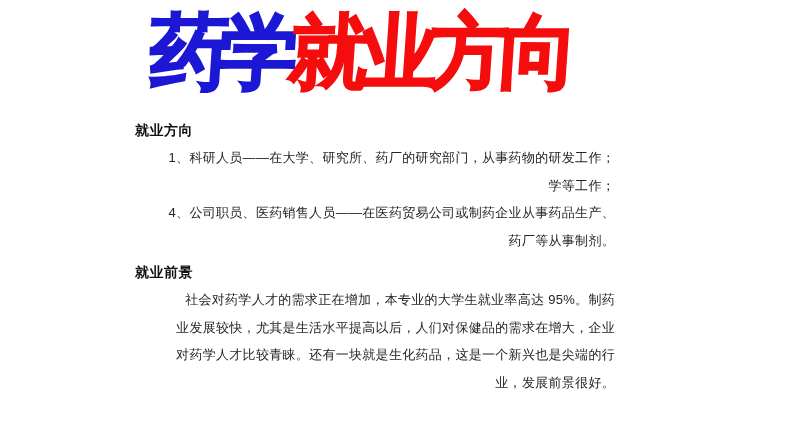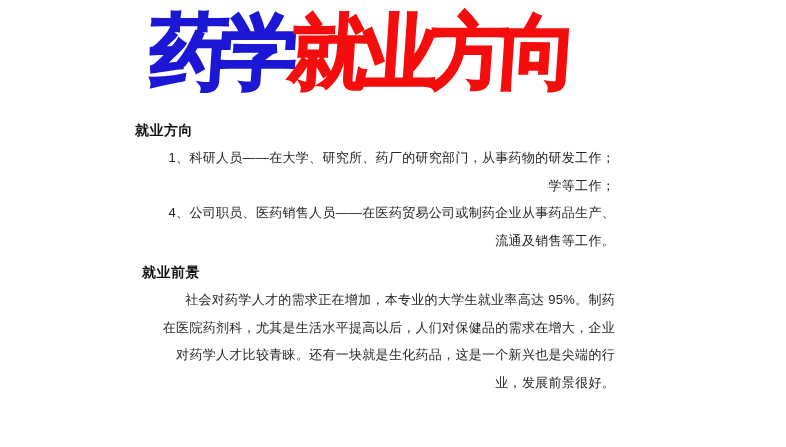--- a/index.html
+++ b/index.html
@@ -48,21 +48,20 @@
     white-space: nowrap;
   }
   .section-heading {
     font-weight: bold;
     font-size: 14px;
     color: #111111;
     letter-spacing: 0.5px;
   }
   .section-heading.second {
     margin-top: 5px;
-    margin-left: 7px;
   }
   .text-line {
     text-align: right;
   }
 </style>
 </head>
 <body>
 
 <div class="page">
 
@@ -70,24 +69,24 @@
     <span style="color: rgb(28, 23, 212);">药学</span><span style="color: rgb(245, 13, 13);">就业方向</span>
   </div>
 
   <div class="content">
 
     <div class="section-heading">就业方向</div>
 
     <div class="text-line">1、科研人员——在大学、研究所、药厂的研究部门，从事药物的研发工作；</div>
     <div class="text-line">学等工作；</div>
     <div class="text-line">4、公司职员、医药销售人员——在医药贸易公司或制药企业从事药品生产、</div>
-    <div class="text-line">流通及销售等工作。</div>
+    <div class="text-line">药厂等从事制剂。</div>
 
     <div class="section-heading second">就业前景</div>
 
     <div class="text-line">社会对药学人才的需求正在增加，本专业的大学生就业率高达 95%。制药</div>
-    <div class="text-line">在医院药剂科，尤其是生活水平提高以后，人们对保健品的需求在增大，企业</div>
+    <div class="text-line">业发展较快，尤其是生活水平提高以后，人们对保健品的需求在增大，企业</div>
     <div class="text-line">对药学人才比较青睐。还有一块就是生化药品，这是一个新兴也是尖端的行</div>
     <div class="text-line">业，发展前景很好。</div>
 
   </div>
 
 </div>
 
 </body></html>

